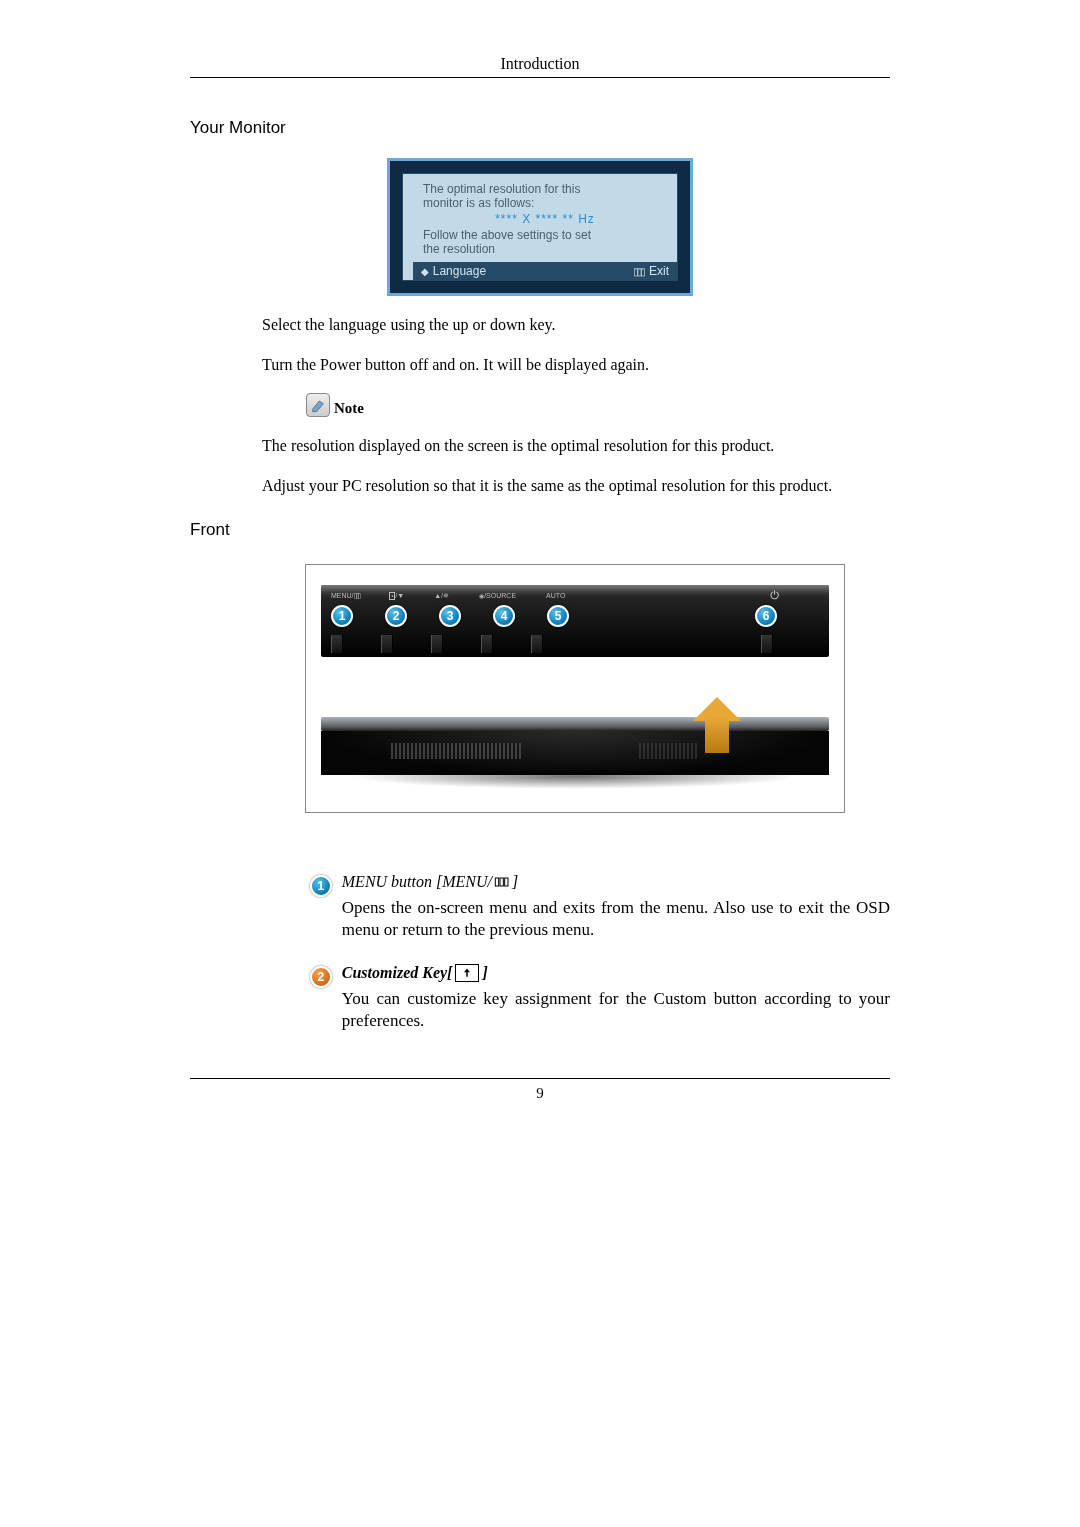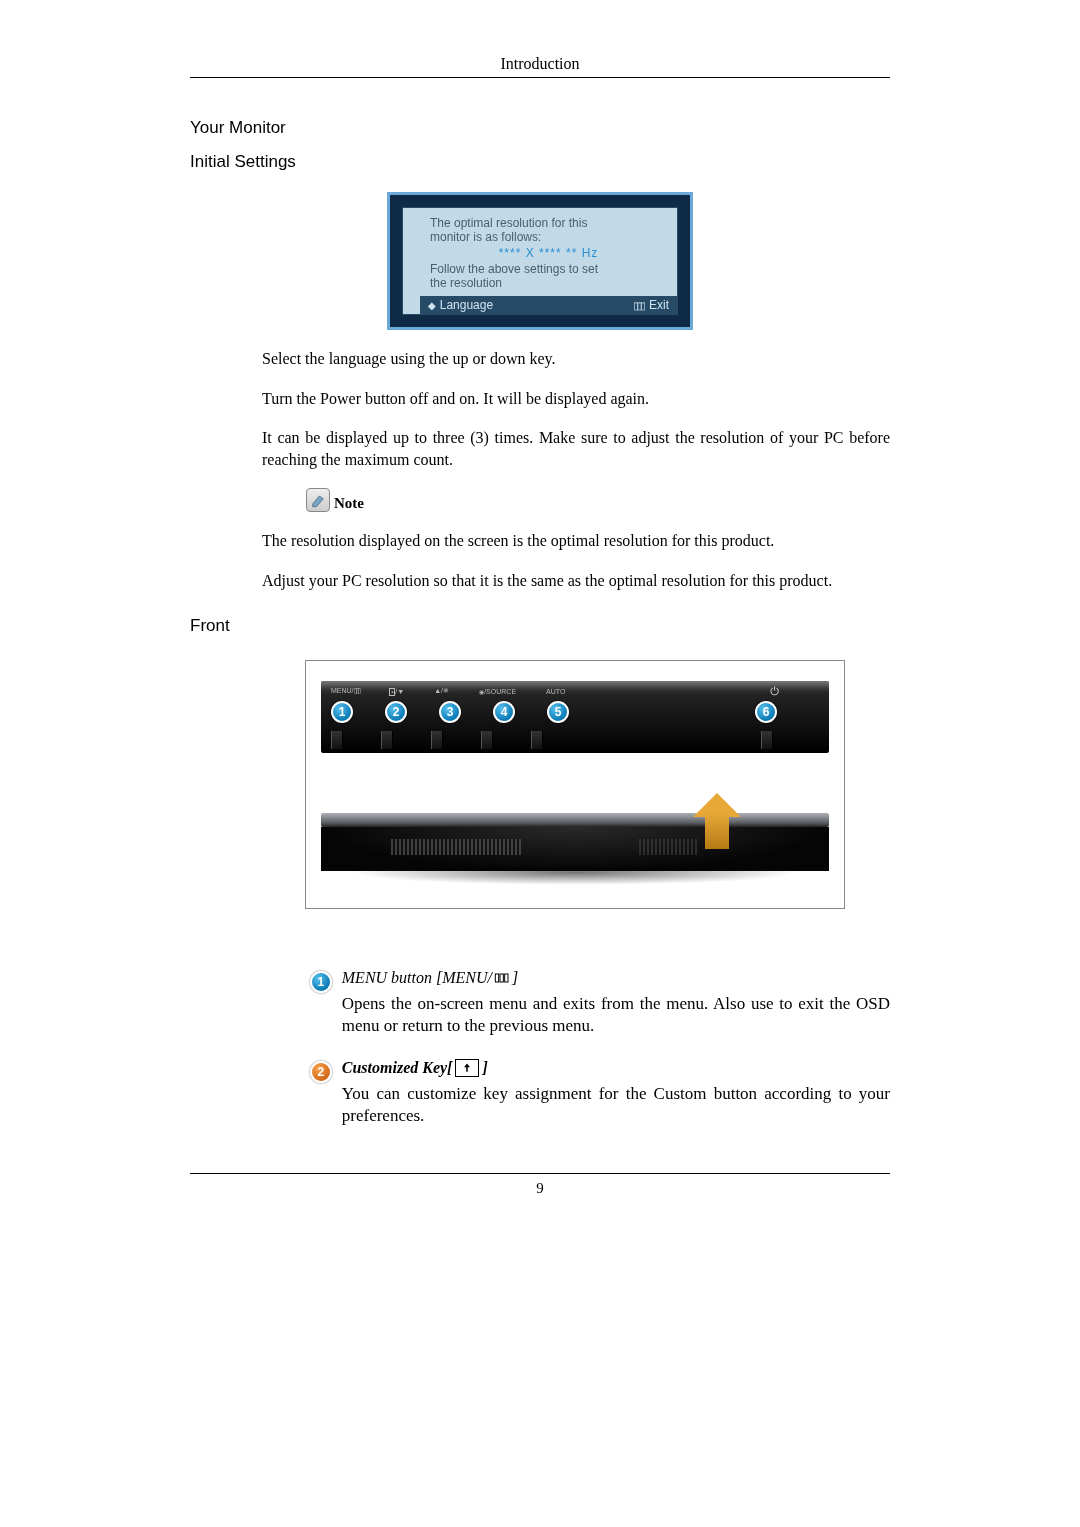--- a/index.html
+++ b/index.html
@@ -63,21 +63,21 @@
   .osd-wrap {
     margin: 20px auto 0 auto;
     width: 300px;
     border: 3px solid #6aa9d8;
     background: linear-gradient(#0e2a44, #0e2a44);
   }
   .osd-inner {
     margin: 12px;
     background: #c2d9e8;
     border: 1px solid #274b67;
-    padding: 8px 10px 4px 27px;
+    padding: 8px 10px 4px 20px;
     font-family: Arial, sans-serif;
     font-size: 12px;
     color: #4a5e70;
   }
   .osd-inner .res {
     color: #2a8ed0; letter-spacing:1px;
     text-align:center; display:block; margin:2px 0;
   }
   .osd-footer {
     display: flex;
@@ -223,21 +223,20 @@
 </style>
 </head>
 <body>
 
 <div class="page">
   <div class="header-title">Introduction</div>
   <hr class="hr">
 
   <div class="section">
     <h2 class="sec">Your Monitor</h2>
-    <h2 class="sec">Initial Settings</h2>
 
     <div class="osd-wrap">
       <div class="osd-inner">
         <span>The optimal resolution for this</span><br>
         <span>monitor is as follows:</span>
         <span class="res">**** X **** ** Hz</span>
         <span>Follow the above settings to set</span><br>
         <span>the resolution</span>
         <div class="osd-footer">
           <span class="left">
@@ -248,21 +247,20 @@
             <span class="exit-ico">▯▯▯</span>
             <span>Exit</span>
           </span>
         </div>
       </div>
     </div>
 
     <div class="body-indent">
       <p class="para">Select the language using the up or down key.</p>
       <p class="para">Turn the Power button off and on. It will be displayed again.</p>
-      <p class="para" style="text-align:justify">It can be displayed up to three (3) times. Make sure to adjust the resolution of your PC before reaching the maximum count.</p>
       <div class="note-row">
         <span class="note-icon">
           <svg viewBox="0 0 24 24">
               <path d="M4 18 L14 6 L20 10 L10 22 L4 22 Z" fill="#7aa4c4" stroke="#3a5a77" stroke-width="1"></path>
             </svg>
         </span>
         <span class="note-label">Note</span>
       </div>
       <p class="para">The resolution displayed on the screen is the optimal resolution for this product.</p>
       <p class="para">Adjust your PC resolution so that it is the same as the optimal resolution for this product.</p>

